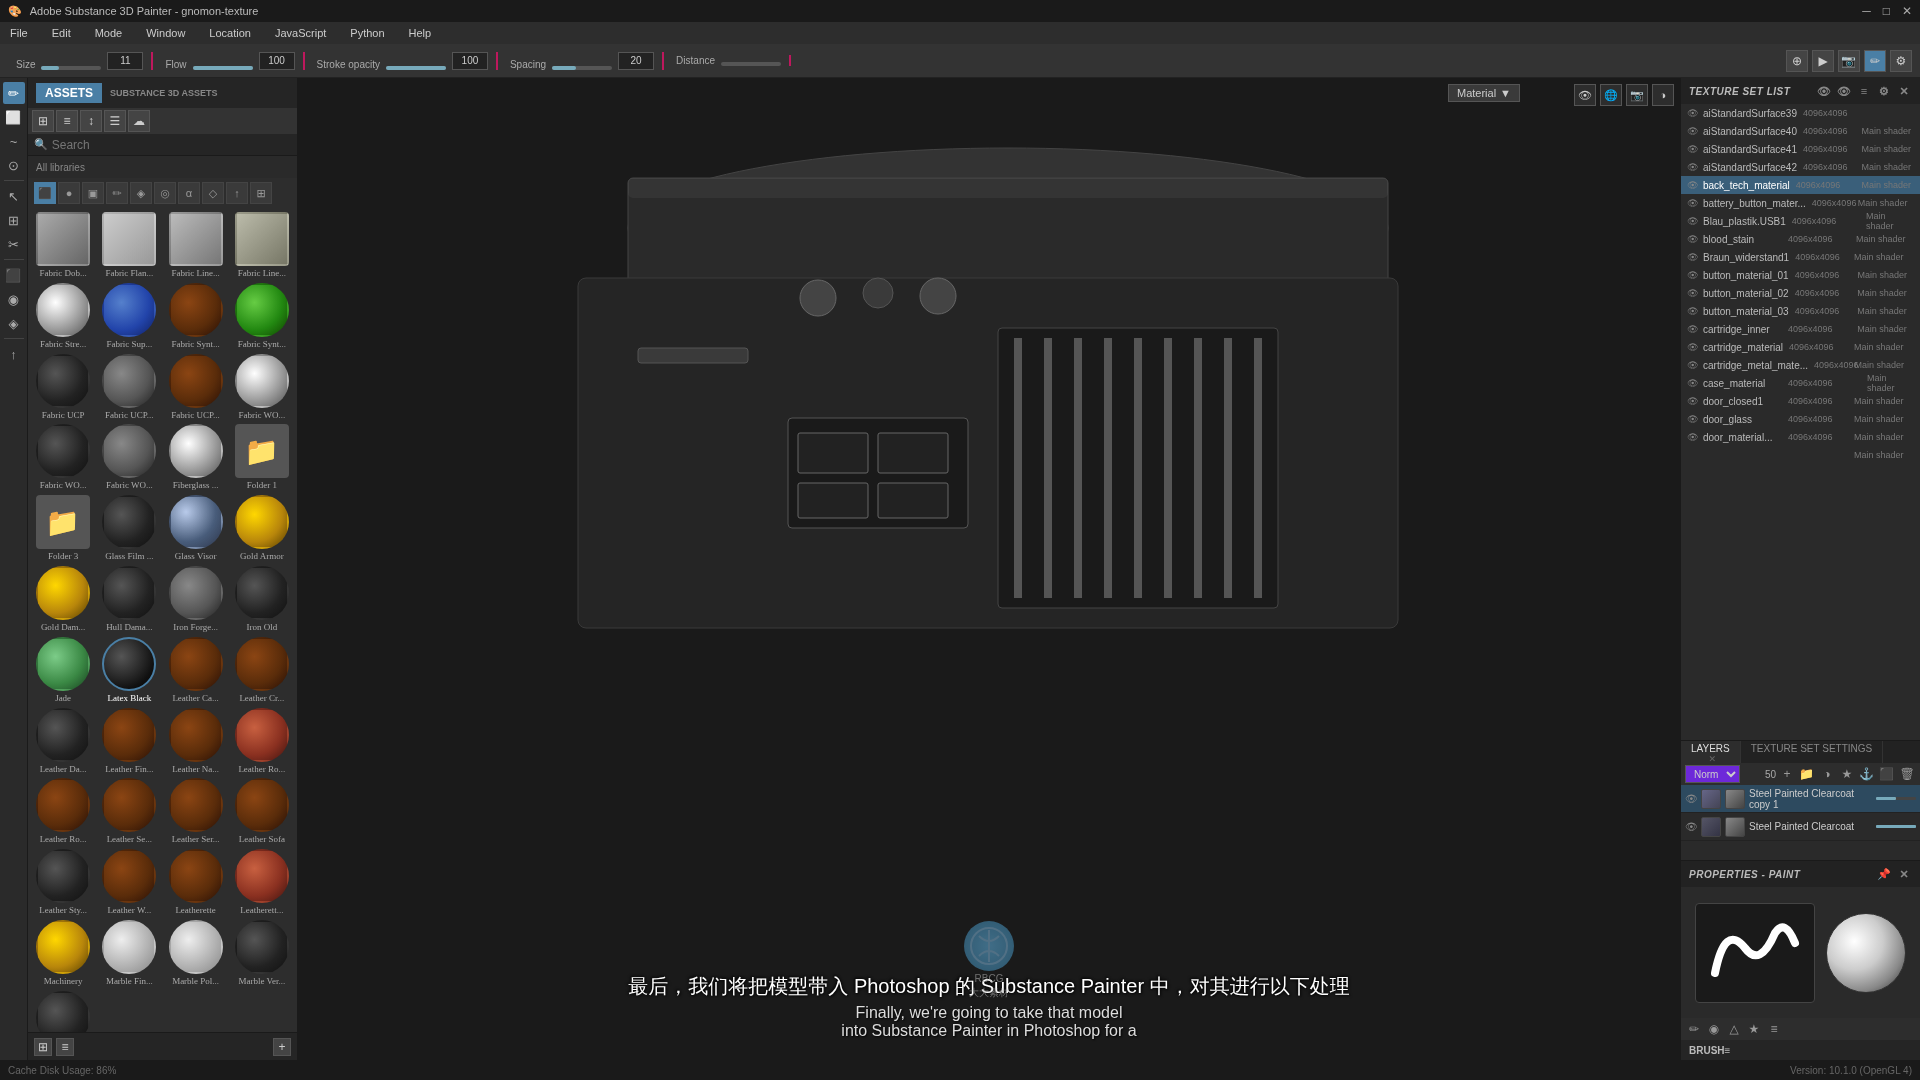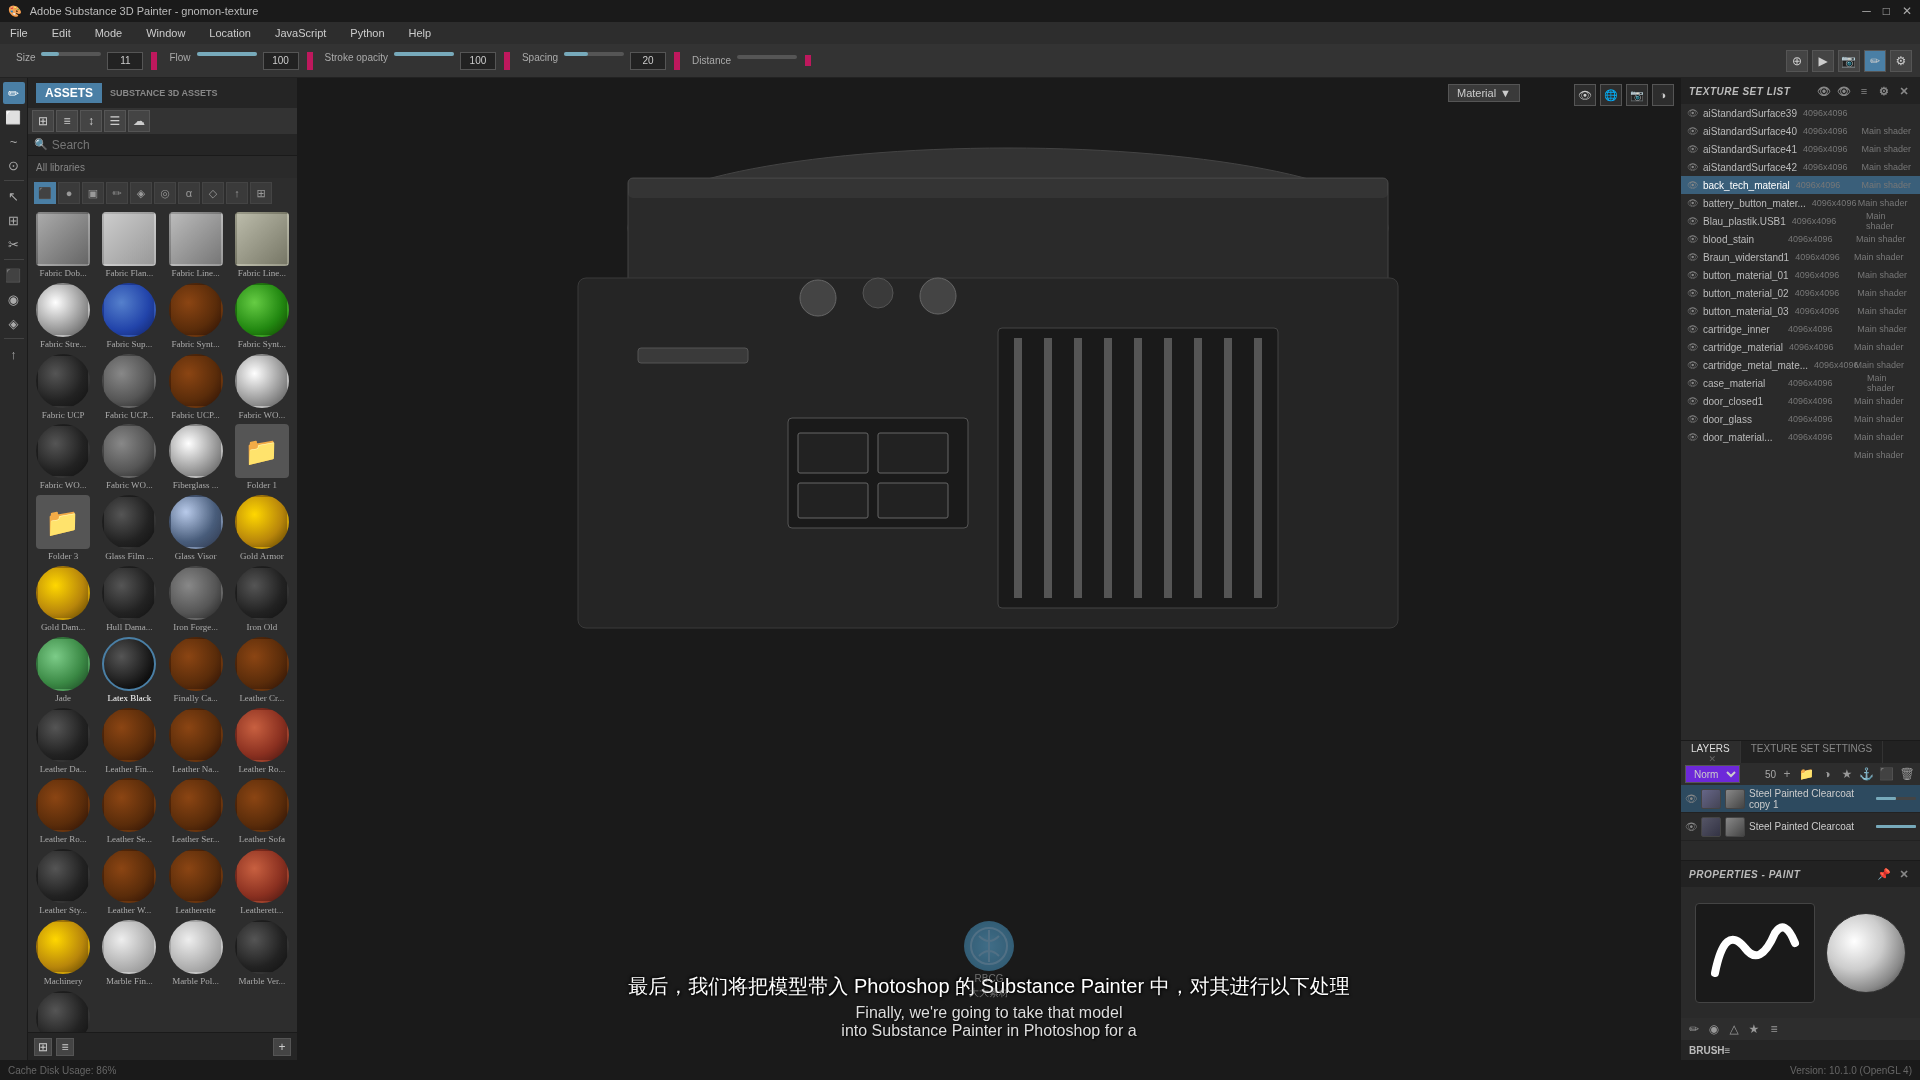--- a/index.html
+++ b/index.html
@@ -51,24 +51,24 @@
       background: #333;
       display: flex;
       align-items: center;
       padding: 0 8px;
       gap: 4px;
       flex-shrink: 0;
       border-bottom: 1px solid #222;
     }
     .toolbar-group {
       display: flex;
-      align-items: flex-start;
+      align-items: flex-end;
       gap: 6px;
       padding: 0 8px;
-      border-right: 6px solid #be185d;
+      border-right: 2px solid #be185d;
     }
     .toolbar-label { font-size: 10px; color: #aaa; }
     .toolbar-input {
       background: #222;
       border: 1px solid #555;
       color: #ccc;
       width: 36px;
       height: 18px;
       font-size: 10px;
       text-align: center;
@@ -863,21 +863,21 @@
       <div class="asset-item">
         <div class="asset-thumb mat-jade" style="border-radius:50%;"></div>
         <div class="asset-label">Jade</div>
       </div>
       <div class="asset-item selected">
         <div class="asset-thumb mat-latex" style="border-radius:50%; border:2px solid #4a7fa5;"></div>
         <div class="asset-label" style="color:#fff;">Latex Black</div>
       </div>
       <div class="asset-item">
         <div class="asset-thumb mat-leather" style="border-radius:50%;"></div>
-        <div class="asset-label">Finally Ca...</div>
+        <div class="asset-label">Leather Ca...</div>
       </div>
       <div class="asset-item">
         <div class="asset-thumb mat-leather" style="border-radius:50%;"></div>
         <div class="asset-label">Leather Cr...</div>
       </div>
 
       <div class="asset-item">
         <div class="asset-thumb mat-dark" style="border-radius:50%;"></div>
         <div class="asset-label">Leather Da...</div>
       </div>

